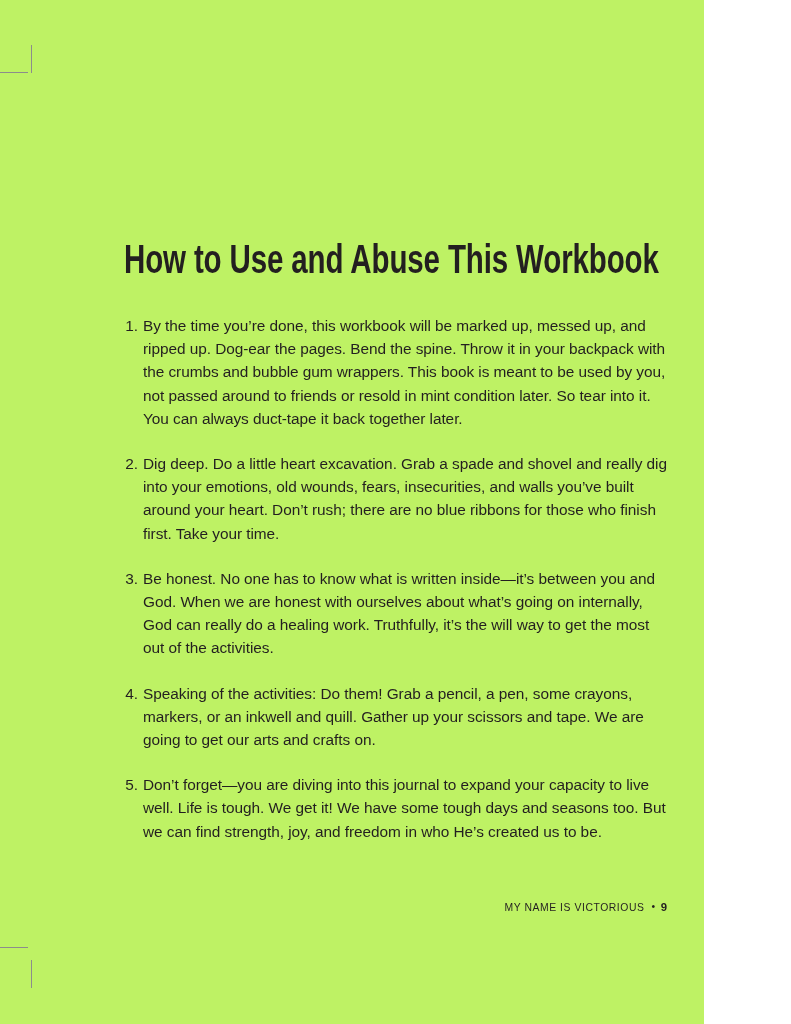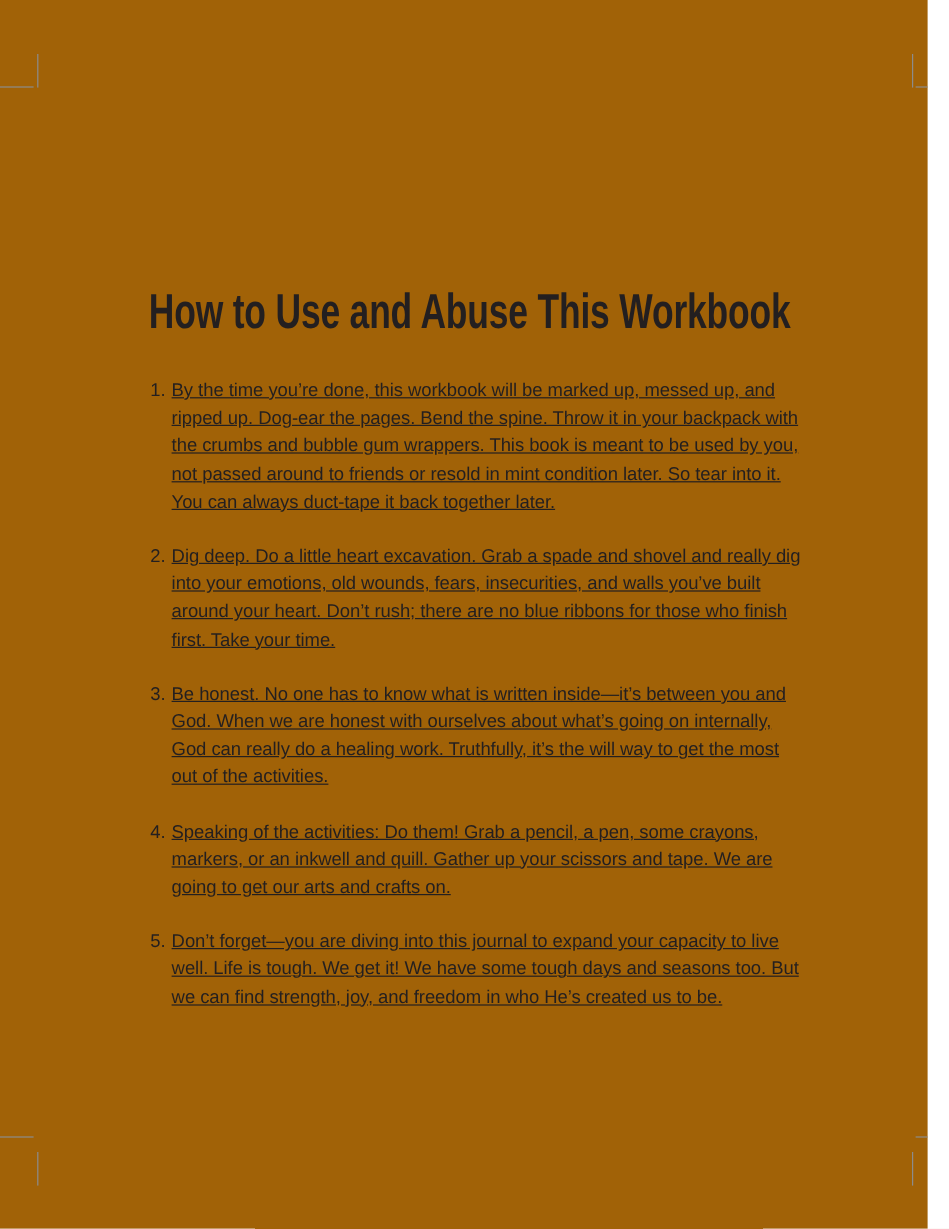--- a/index.html
+++ b/index.html
@@ -2,23 +2,23 @@
 <html><head>
 <meta charset="utf-8">
 <style>
   html, body {
     margin: 0;
     padding: 0;
     background: #ffffff;
   }
   .page {
     position: relative;
-    width: 773px;
+    width: 704px;
     height: 1024px;
-    background: #a16207;
+    background: #bef264;
     overflow: hidden;
     font-family: "Liberation Sans", sans-serif;
     -webkit-font-smoothing: antialiased;
   }
 
   
   .crop {
     position: absolute;
     background: transparent;
   }
@@ -88,21 +88,20 @@
     left: 0;
     top: 0;
     width: 16px;
     text-align: right;
     font-size: 15.4px;
     line-height: 23.2px;
     color: #231f20;
   }
   .list-text {
     display: block;
-    text-decoration: underline;
   }
 
   .footer {
     position: absolute;
     left: 122px;
     top: 900px;
     width: 545px;
     text-align: right;
     color: #231f20;
     font-size: 10.4px;
@@ -171,14 +170,17 @@
       </li>
 
       <li class="list-item">
         <span class="list-num">5.</span>
         <span class="list-text">Don’t forget—you are diving into this journal to expand your capacity to live well. Life is tough. We get it! We have some tough days and seasons too. But we can find strength, joy, and freedom in who He’s created us to be.</span>
       </li>
 
     </ol>
   </div>
 
+  <div class="footer">
+    <span>MY NAME IS VICTORIOUS</span><span class="sep">•</span><span class="pageno">9</span>
+  </div>
 
 </div>
 
 </body></html>

